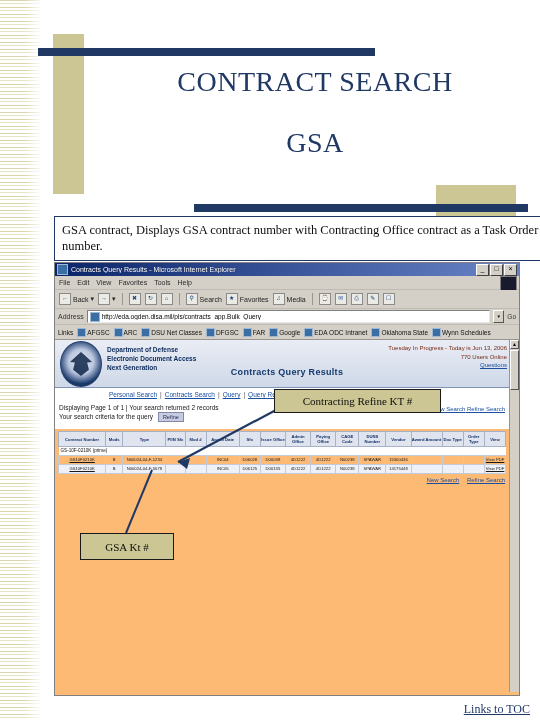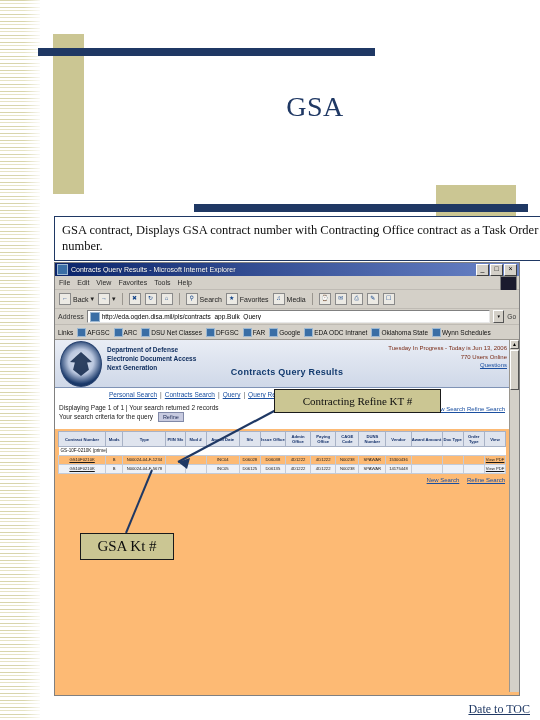--- a/index.html
+++ b/index.html
@@ -508,21 +508,21 @@
     z-index: 20;
   }
   #callout-office {
     left: 274px; top: 389px;
     width: 165px; height: 22px;
     font-size: 11px;
   }
   #callout-gsa {
     left: 80px; top: 533px;
     width: 92px; height: 25px;
-    font-size: 15px;
+    font-size: 11px;
   }
   .arrow-svg {
     position: absolute;
     left: 0; top: 0;
     width: 540px; height: 720px;
     z-index: 19;
     pointer-events: none;
   }
 
   
@@ -541,20 +541,21 @@
 
 <div class="stripes"></div>
 <div class="stripes-fade"></div>
 
 <div class="khaki-vert"></div>
 <div class="navy-bar-top"></div>
 <div class="khaki-right"></div>
 <div class="navy-bar-bottom"></div>
 
 <div class="title-group">
+  <div class="title-line2">CONTRACT SEARCH</div>
   <div class="title-line3">GSA</div>
 </div>
 
 <div class="desc-box">GSA contract, Displays GSA contract number with Contracting Office contract as a Task Order number.</div>
 
 <div class="browser">
 
   <div class="ie-titlebar">
     <div class="tb-icon"></div>
     <div class="ie-title-text">Contracts Query Results - Microsoft Internet Explorer</div>
@@ -794,13 +795,13 @@
 
 <svg class="arrow-svg" viewBox="0 0 540 720">
   <line x1="276" y1="410" x2="178" y2="462" stroke="#1f3864" stroke-width="2.2"></line>
   <polygon points="178,462 190,458 187,469" fill="#1f3864"></polygon>
   <line x1="126" y1="533" x2="152" y2="470" stroke="#1f3864" stroke-width="2"></line>
 </svg>
 
 <div class="callout" id="callout-office">Contracting Refine KT #</div>
 <div class="callout" id="callout-gsa">GSA Kt #</div>
 
-<a class="toc-link" href="#">Date to TOC</a>
+<a class="toc-link" href="#">Links to TOC</a>
 
 </body></html>

